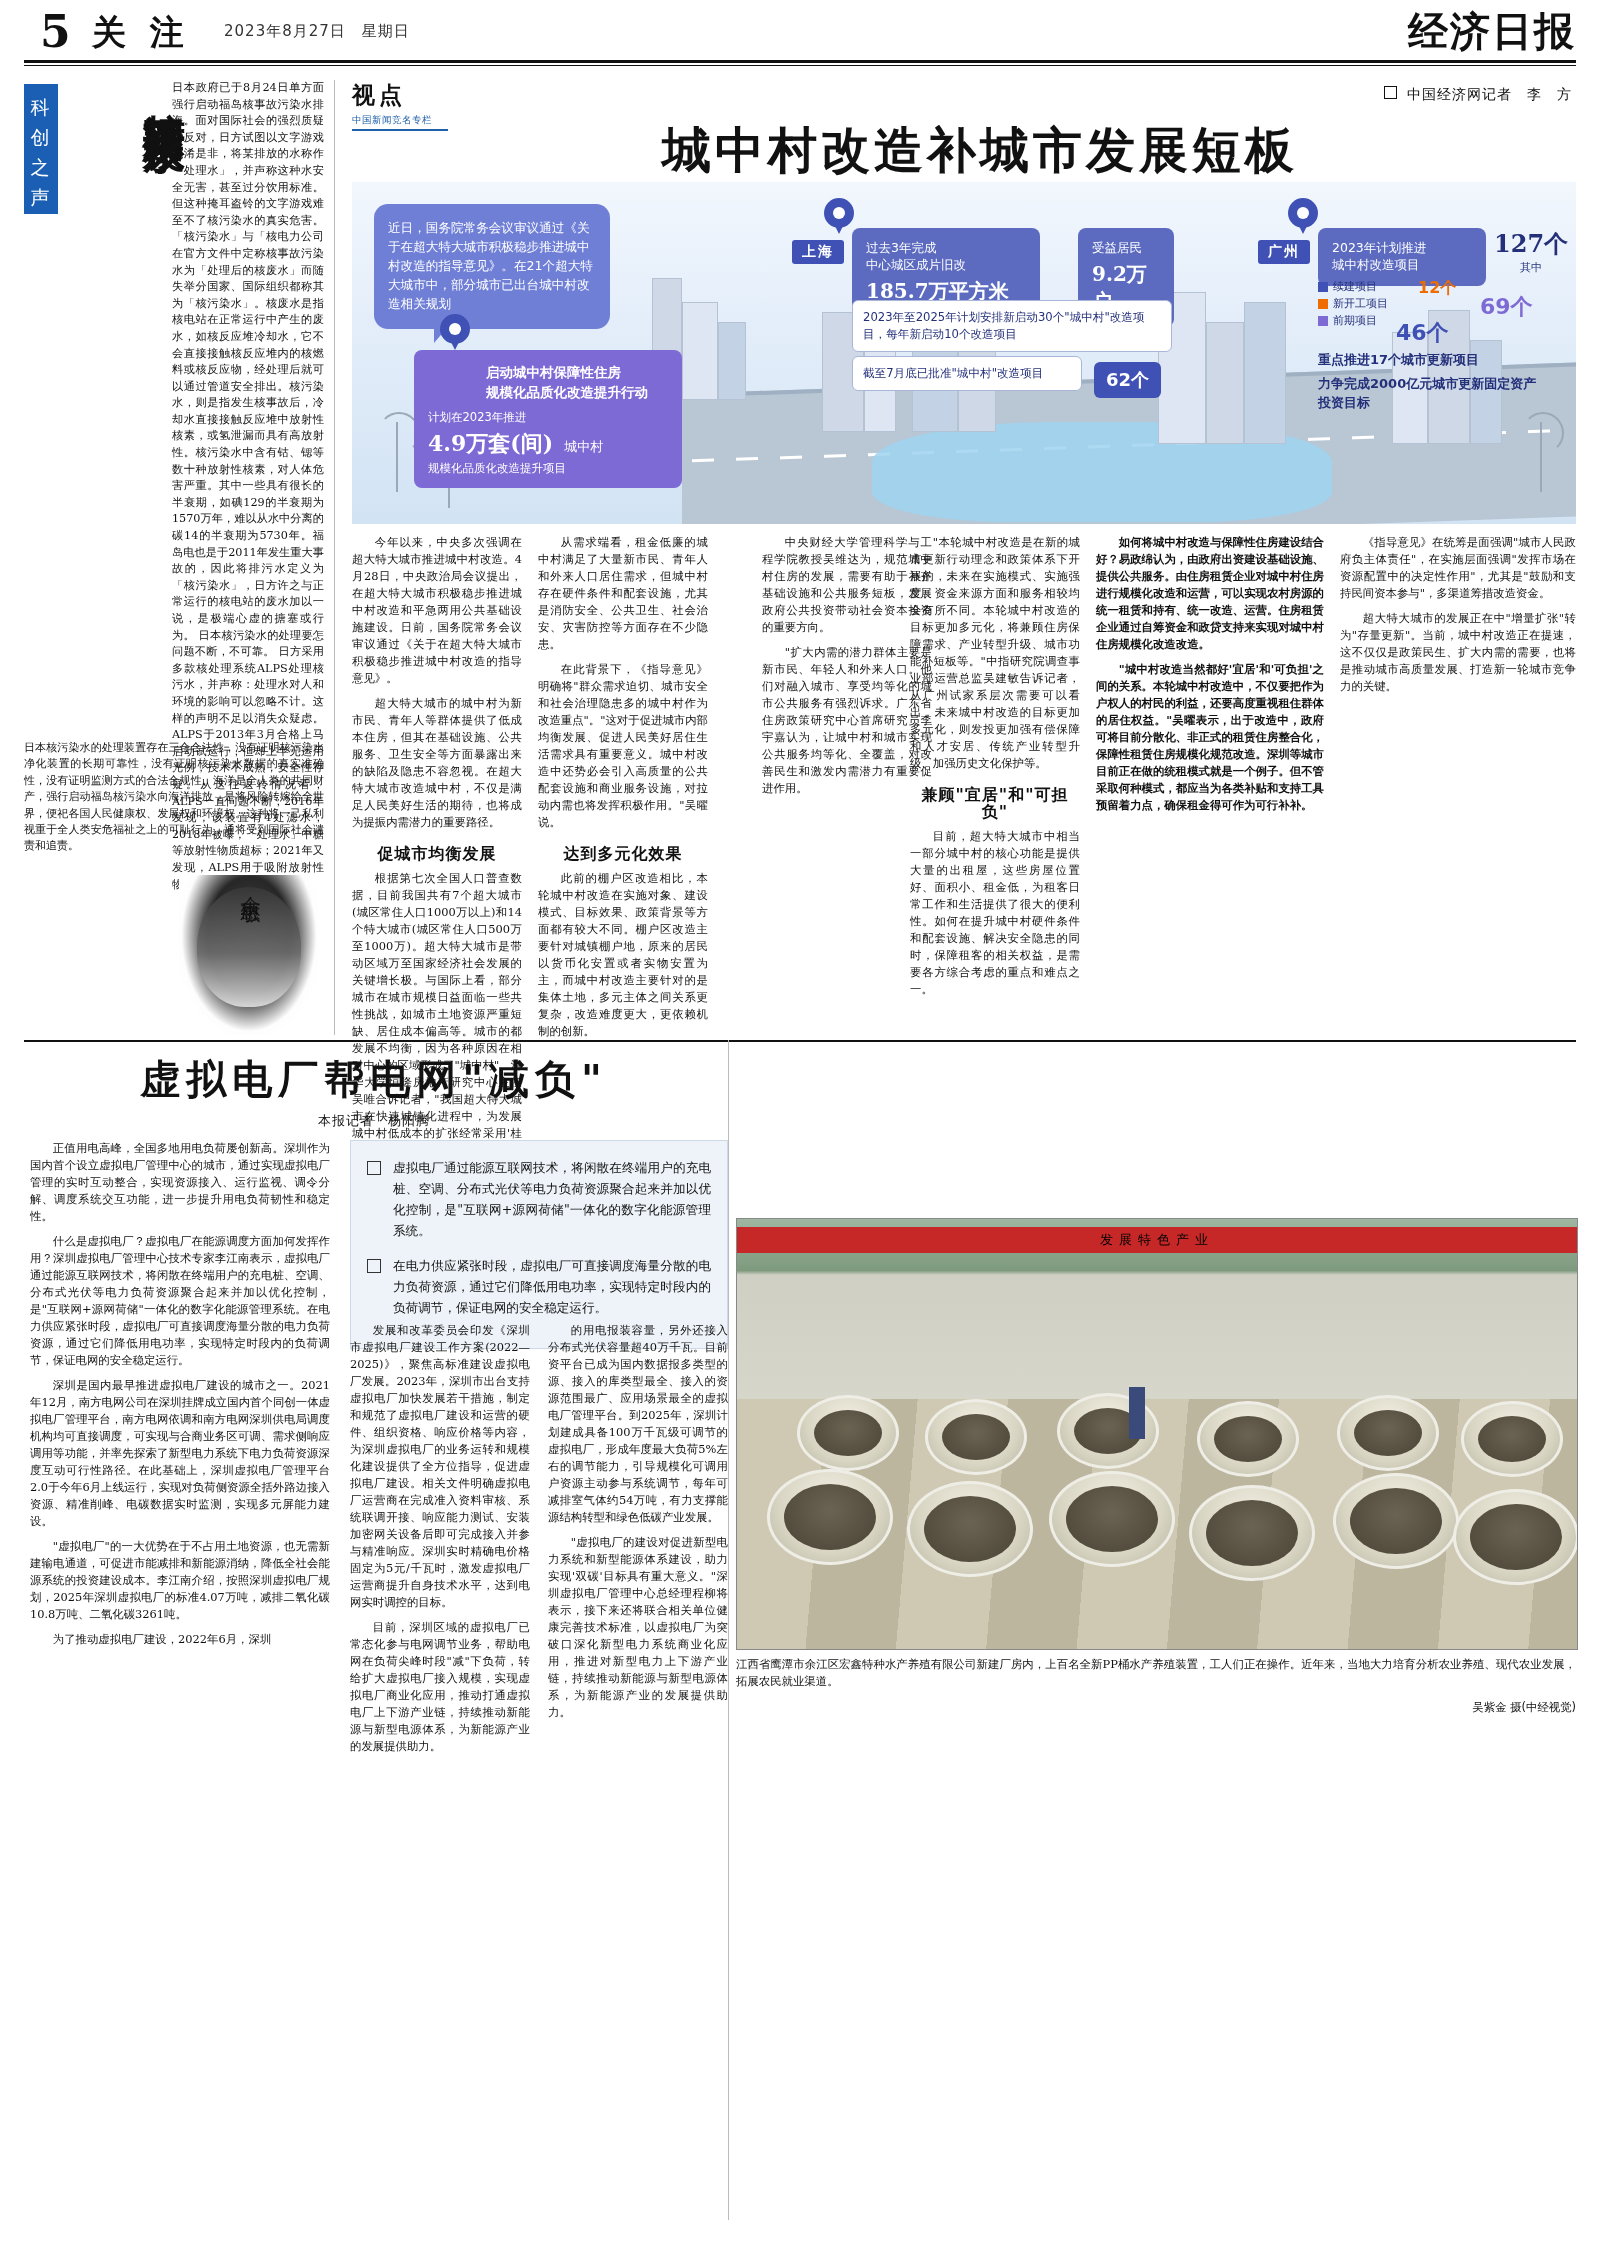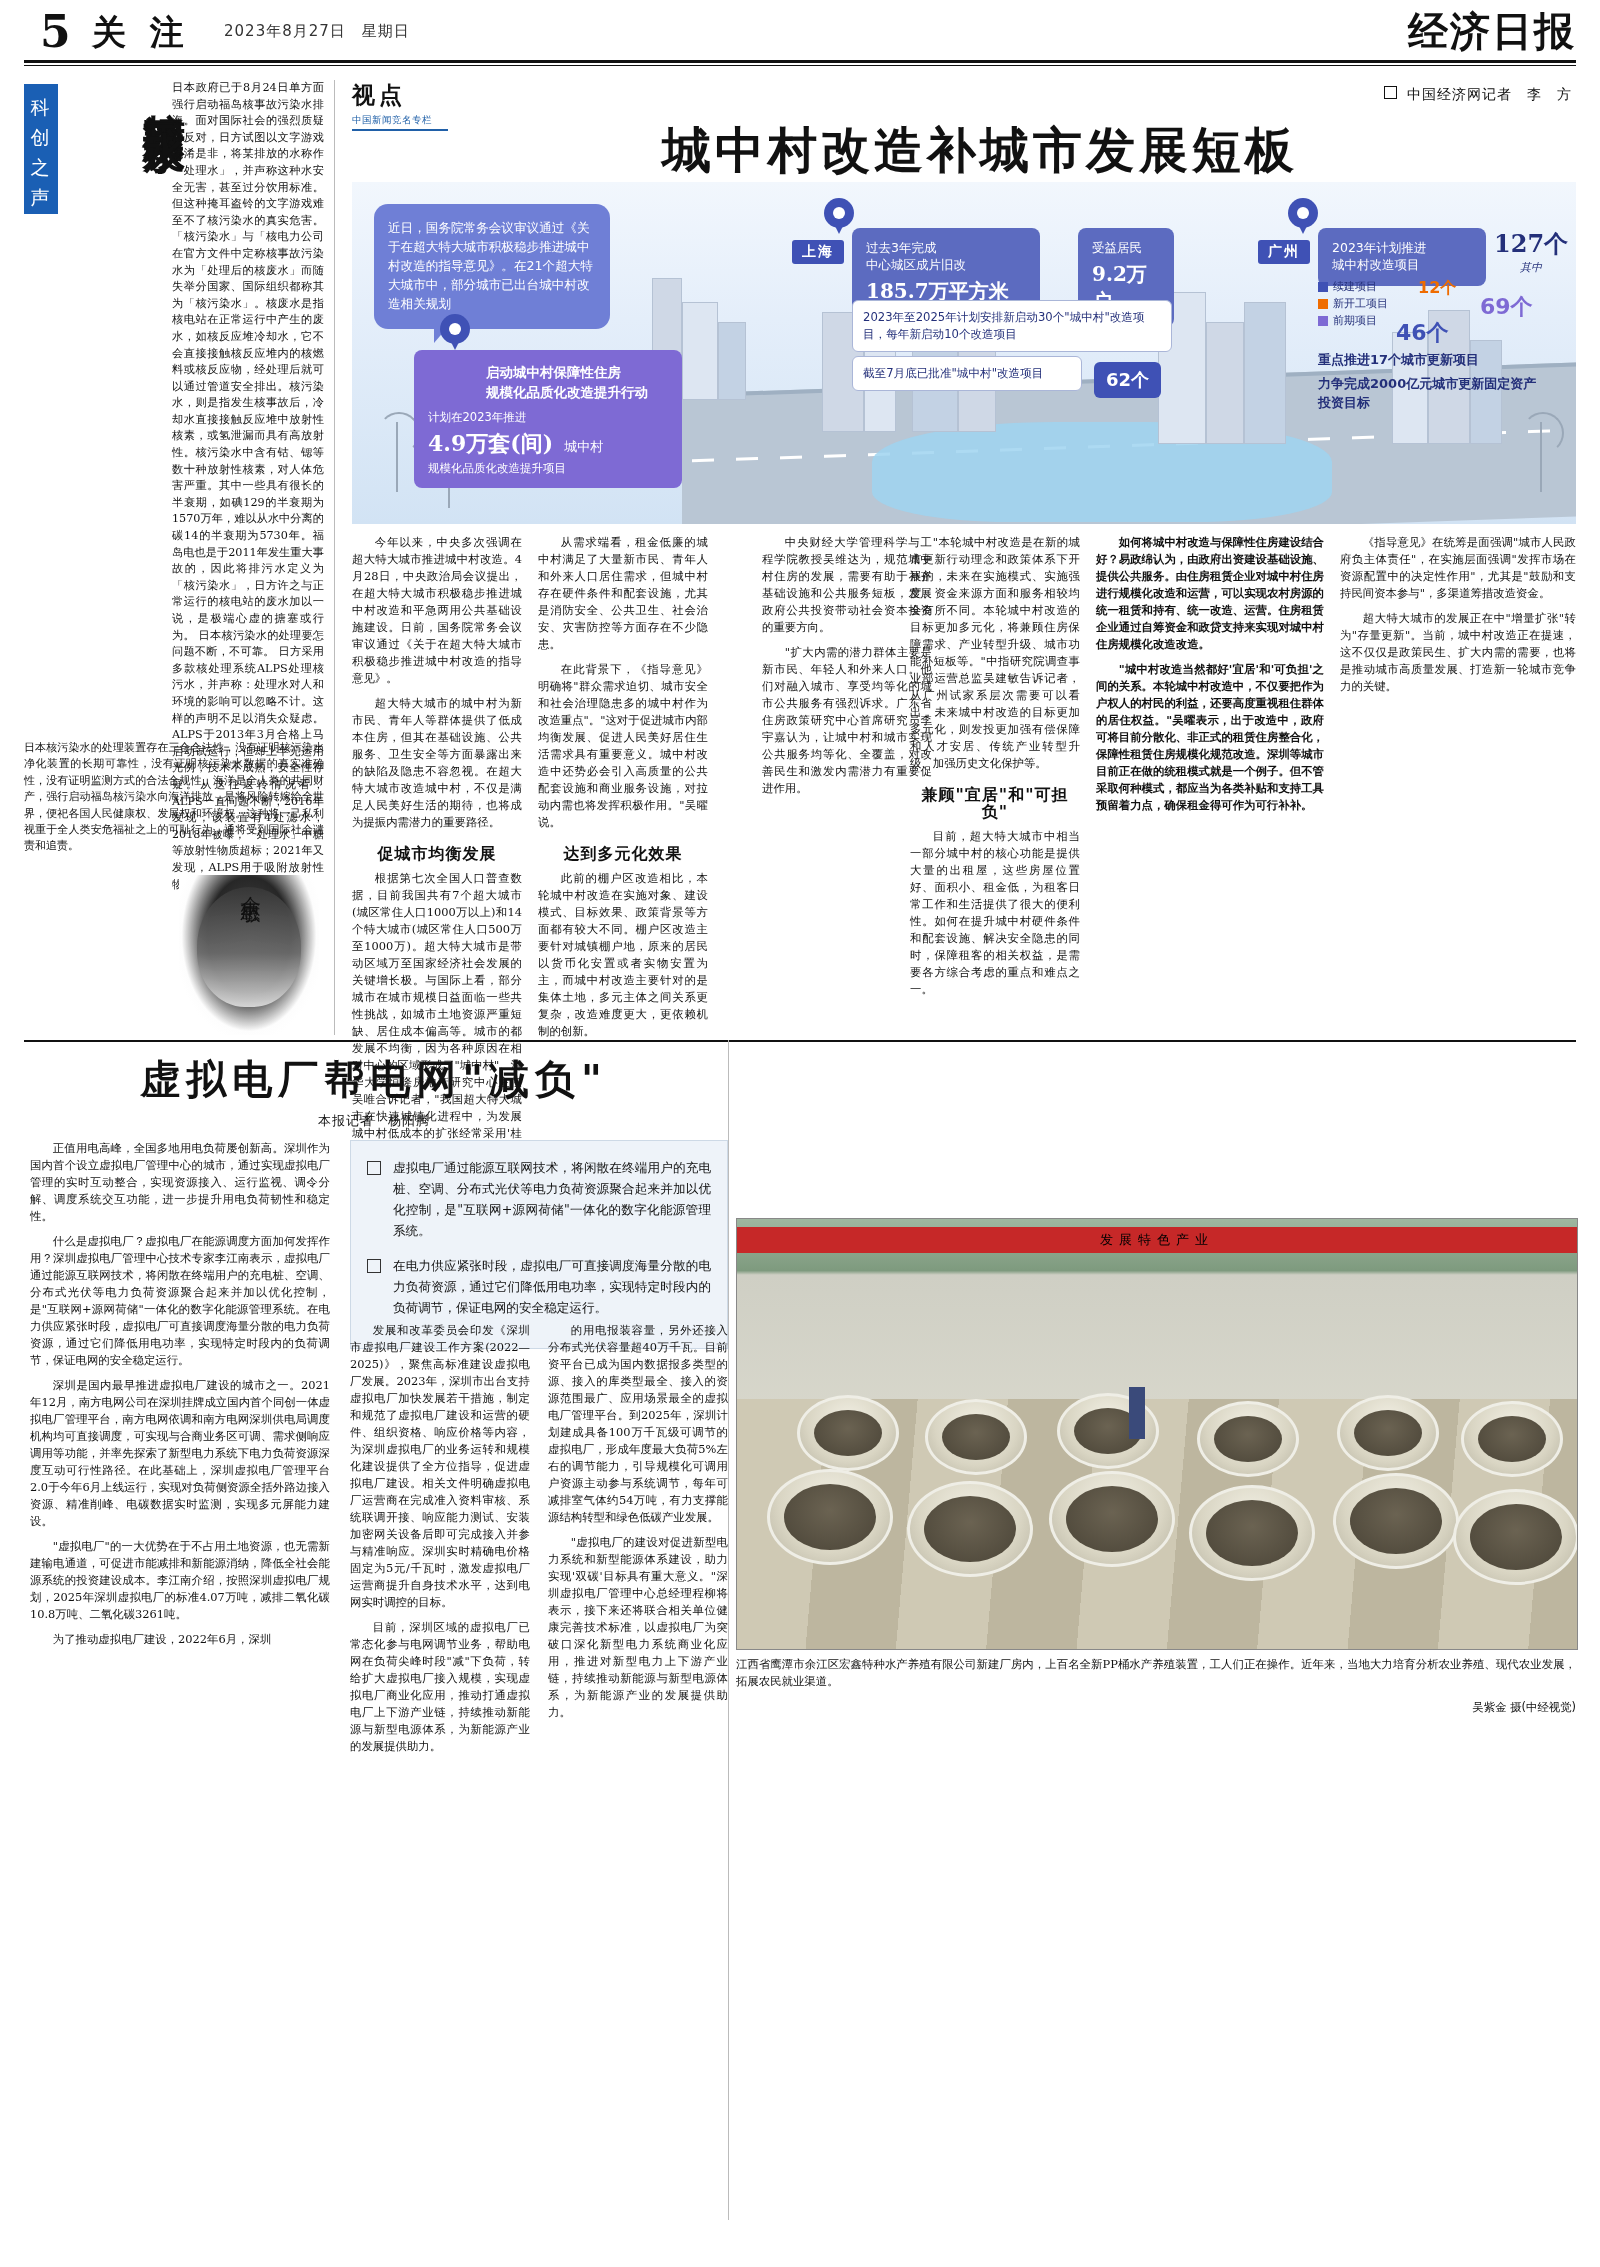--- a/index.html
+++ b/index.html
@@ -183,21 +183,21 @@
     <div style="position:absolute;left:742px;top:180px;background:#3f51b5;color:#fff;font-weight:700;font-size:18px;padding:6px 12px;border-radius:6px;">62个</div>
 
     <div class="pin" style="left:936px;top:16px;"></div>
     <div class="citylab" style="left:906px;top:58px;">广州</div>
     <div class="card gz" style="left:966px;top:46px;width:168px;">
       <div style="font-size:12.5px;">2023年计划推进</div>
       <div style="font-size:12.5px;">城中村改造项目</div>
     </div>
     <div style="position:absolute;left:1142px;top:46px;text-align:center;color:#24307a;">
       <div class="big" style="font-size:24px;font-weight:700;">127个</div>
-      <div style="font-size:11px;font-style:italic;">其中</div>
+      <div style="font-size:11px;">其中</div>
     </div>
     <div class="legend" style="position:absolute;left:966px;top:96px;color:#24307a;">
       <div><span class="sw" style="background:#3f51b5"></span><span>续建项目</span></div>
       <div><span class="sw" style="background:#ef6c00"></span><span>新开工项目</span></div>
       <div><span class="sw" style="background:#7e6ad4"></span><span>前期项目</span></div>
     </div>
     <div style="position:absolute;left:1066px;top:96px;color:#ef6c00;font-weight:700;font-size:16px;">12个</div>
     <div style="position:absolute;left:1128px;top:110px;color:#7e6ad4;font-weight:700;font-size:22px;">69个</div>
     <div style="position:absolute;left:1044px;top:136px;color:#3f51b5;font-weight:700;font-size:22px;">46个</div>
     <div style="position:absolute;left:966px;top:168px;width:220px;color:#24307a;font-size:13px;font-weight:700;line-height:20px;">重点推进17个城市更新项目</div>

